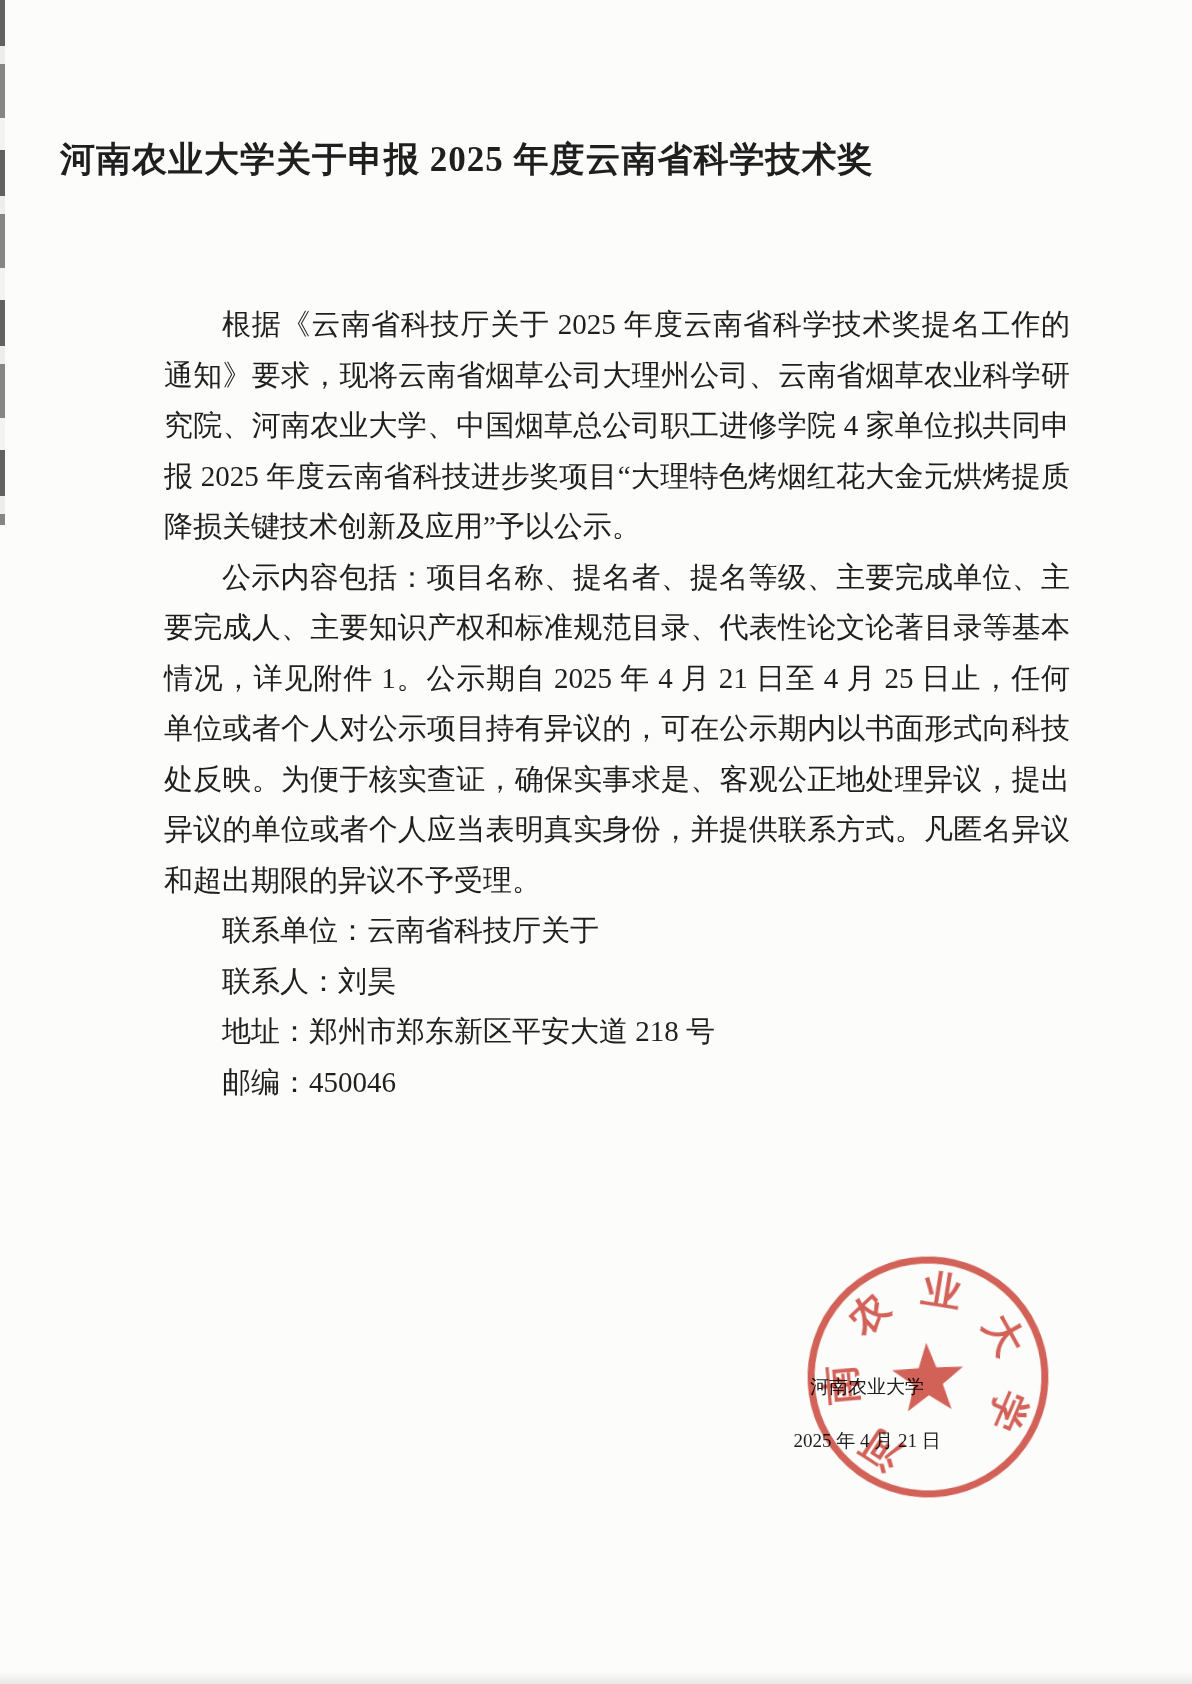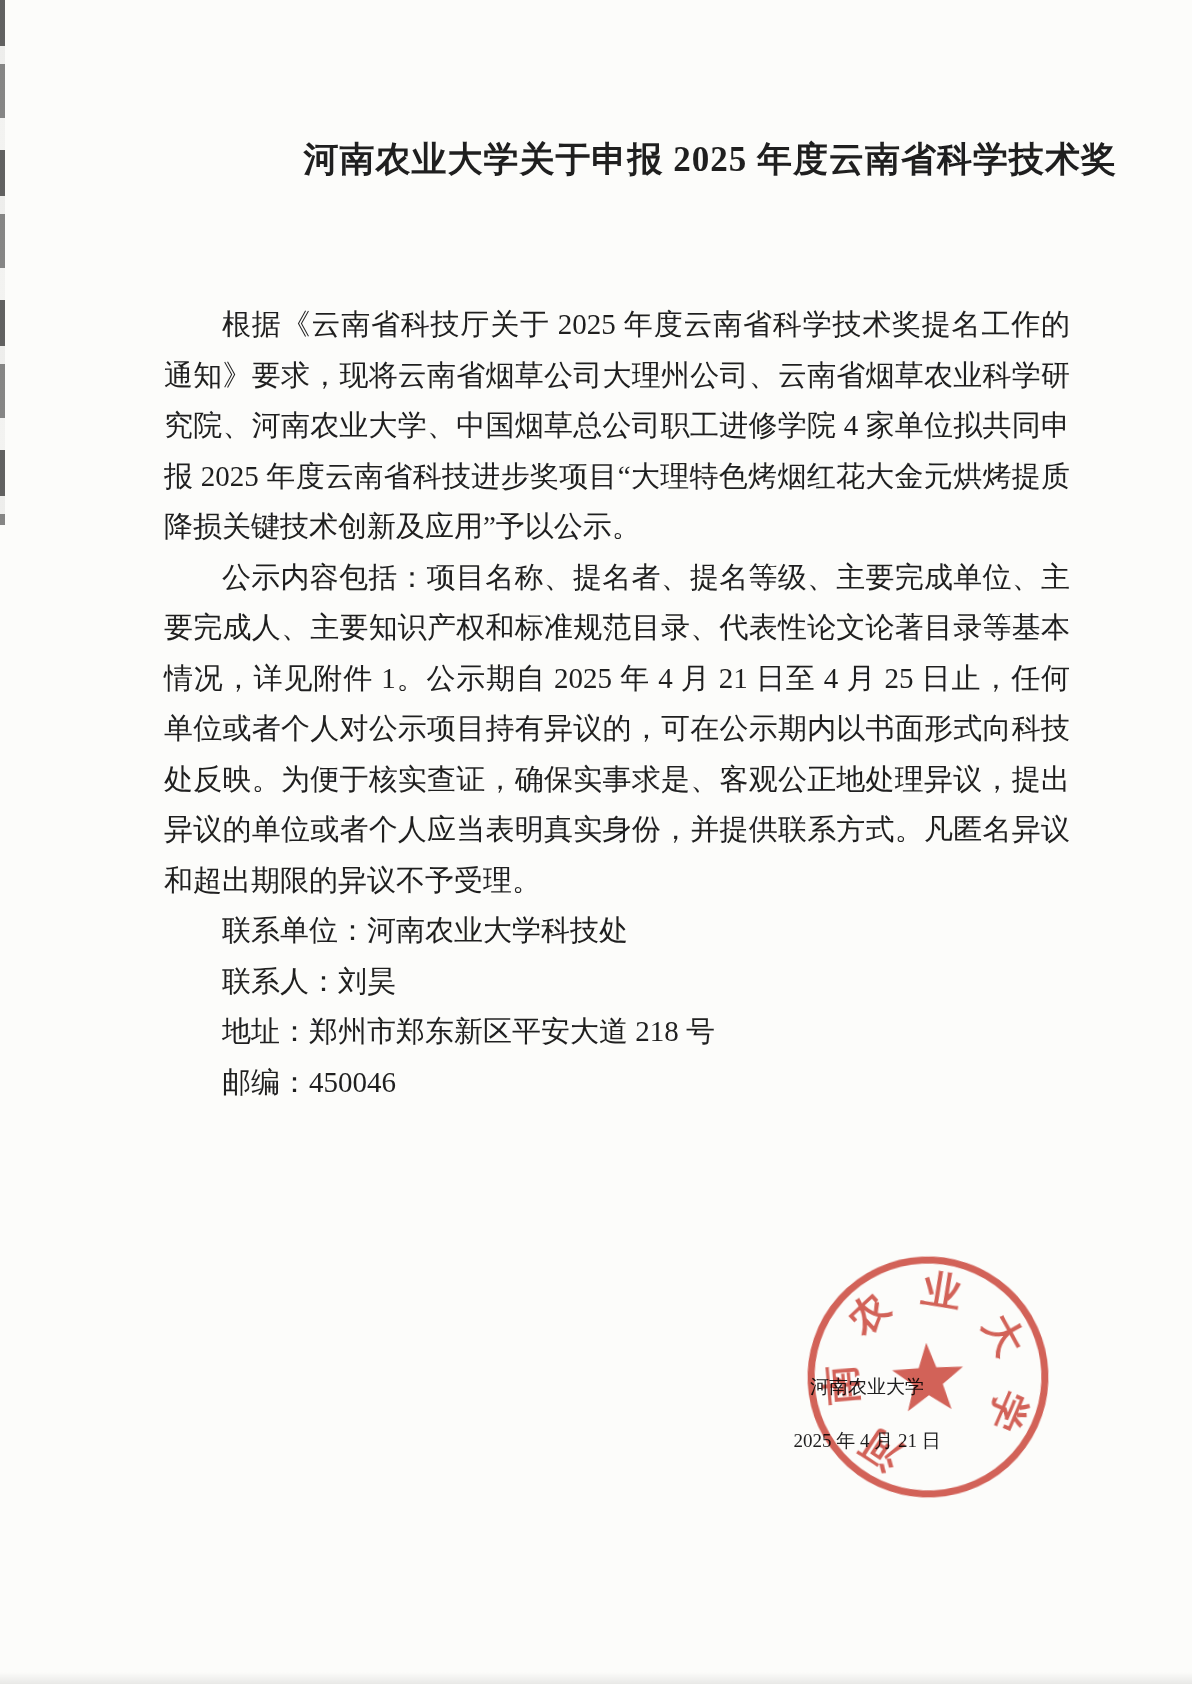--- a/index.html
+++ b/index.html
@@ -21,22 +21,22 @@
       rgba(25,25,25,.08) 46px 64px,
       rgba(25,25,25,.65) 64px 118px,
       rgba(25,25,25,.05) 118px 150px);
     opacity:.8;
   }
   .bottom-shade {
     position:absolute; left:0; right:0; bottom:0; height:12px;
     background:linear-gradient(to bottom, rgba(0,0,0,0), rgba(0,0,0,.08));
   }
   .title {
-    position:absolute; top:128px; left:60px; right:75px;
-    margin:0; text-align:right;
+    position:absolute; top:128px; left:60px; right:60px;
+    margin:0; text-align:left;
     font-size:35px; font-weight:bold; line-height:63px;
     letter-spacing:1px;
   }
   .title .tline { display:block; white-space:nowrap; }
   .bodytext {
     position:absolute; top:299px; left:164px; width:906px;
     font-size:29px; line-height:50.5px;
     text-align:justify;
   }
   .para { margin:0; text-indent:2em; }
@@ -68,21 +68,21 @@
 
   <div class="edge-strip"></div>
 
   <h1 class="title">
     <span class="tline">河南农业大学关于申报 2025 年度云南省科学技术奖</span>
   </h1>
 
   <div class="bodytext">
     <p class="para">根据《云南省科技厅关于 2025 年度云南省科学技术奖提名工作的通知》要求，现将云南省烟草公司大理州公司、云南省烟草农业科学研究院、河南农业大学、中国烟草总公司职工进修学院 4 家单位拟共同申报 2025 年度云南省科技进步奖项目“大理特色烤烟红花大金元烘烤提质降损关键技术创新及应用”予以公示。</p>
     <p class="para">公示内容包括：项目名称、提名者、提名等级、主要完成单位、主要完成人、主要知识产权和标准规范目录、代表性论文论著目录等基本情况，详见附件 1。公示期自 2025 年 4 月 21 日至 4 月 25 日止，任何单位或者个人对公示项目持有异议的，可在公示期内以书面形式向科技处反映。为便于核实查证，确保实事求是、客观公正地处理异议，提出异议的单位或者个人应当表明真实身份，并提供联系方式。凡匿名异议和超出期限的异议不予受理。</p>
-    <p class="contact">联系单位：河南农业大学科技处</p>
+    <p class="contact">联系单位：云南省科技厅关于</p>
     <p class="contact">联系人：刘昊</p>
     <p class="contact">地址：郑州市郑东新区平安大道 218 号</p>
     <p class="contact">邮编：450046</p>
   </div>
 
   <div class="signature">
     <div>河南农业大学</div>
     <div>2025 年 4 月 21 日</div>
   </div>
 

